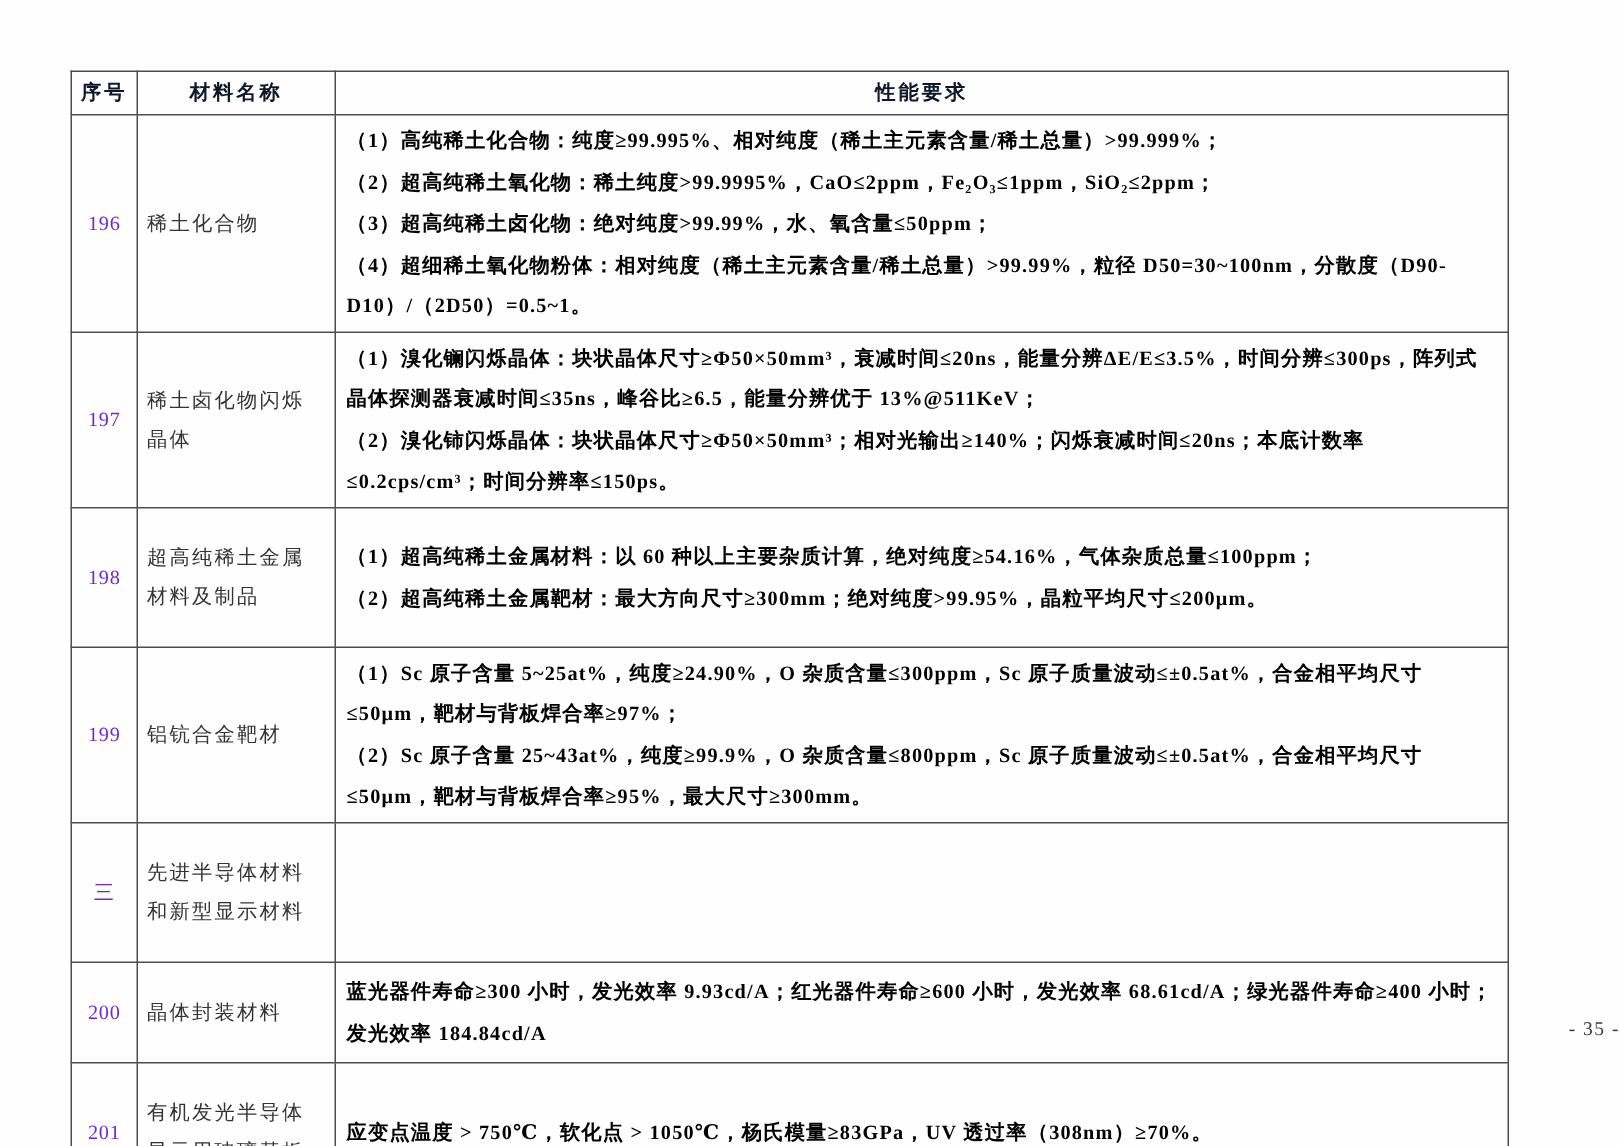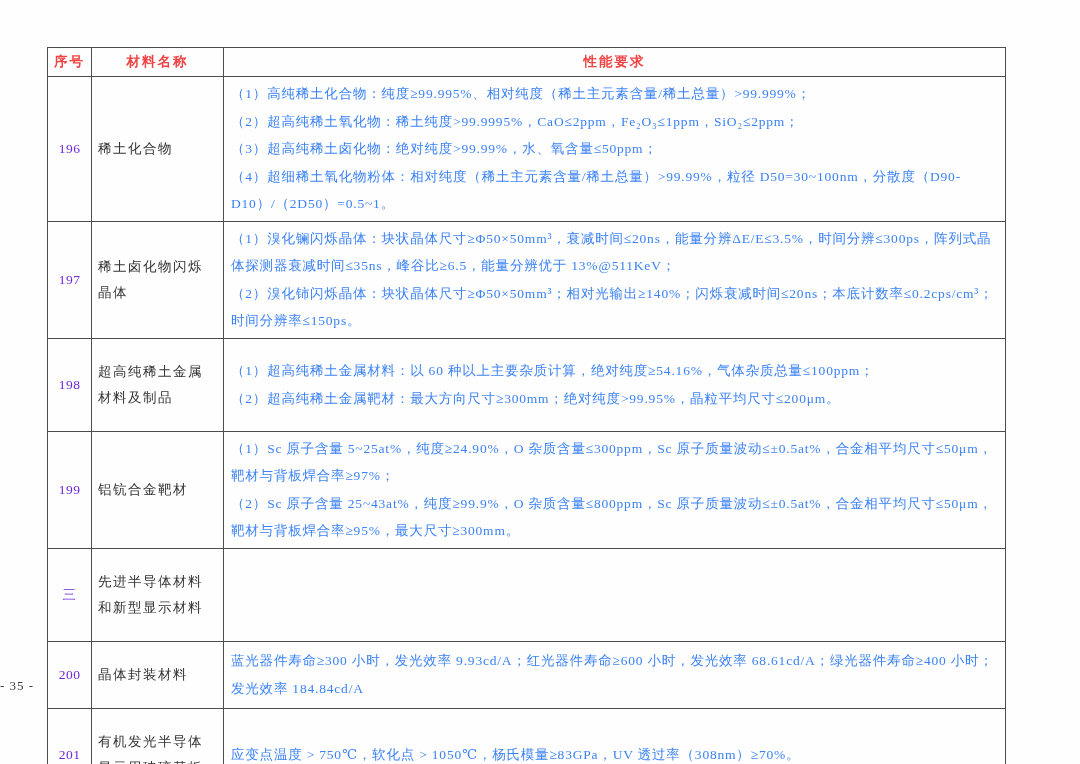--- a/index.html
+++ b/index.html
@@ -30,52 +30,53 @@
   .materials-table td {
     border: 1px solid #4d4d4d;
     vertical-align: middle;
     font-size: 13.5px;
   }
   .materials-table th {
     font-weight: bold;
     padding: 5px 2px;
     letter-spacing: 2px;
     text-align: center;
-    color: #ef4444;
+    color: #0f172a;
   }
   col.col-serial  { width: 44px; }
   col.col-name    { width: 132px; }
   col.col-req     { width: 782px; }
   td.cell-serial {
     text-align: center;
     letter-spacing: 0.5px;
     padding: 2px;
     color: #6d28d9;
   }
   td.cell-name {
     padding: 20px 6px;
     line-height: 26px;
     letter-spacing: 1.5px;
     color: #333;
   }
   td.cell-req {
     padding: 3px 7px;
-    color: #3b82f6;
+    color: #000000;
+    font-weight: bold;
   }
   .req-line {
     line-height: 27.5px;
     letter-spacing: 0.8px;
     text-align: left;
   }
   .page-footer {
     position: absolute;
     left: 0;
     top: 678px;
     width: 1080px;
-    text-align: left;
+    text-align: right;
     font-size: 13px;
     letter-spacing: 1px;
     color: #3a3a3a;
   }
 </style>
 </head>
 <body>
 
 <div class="page">
 

